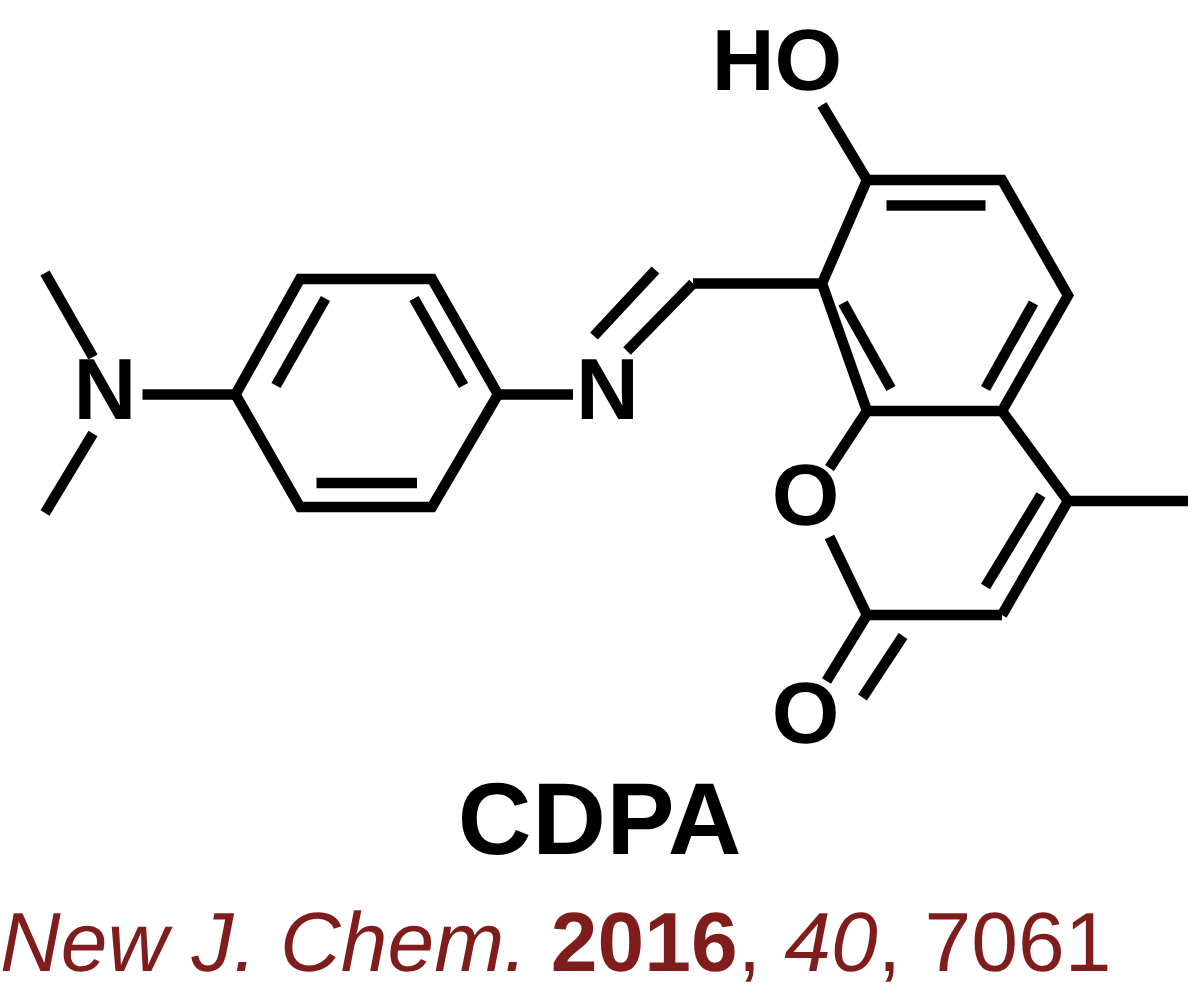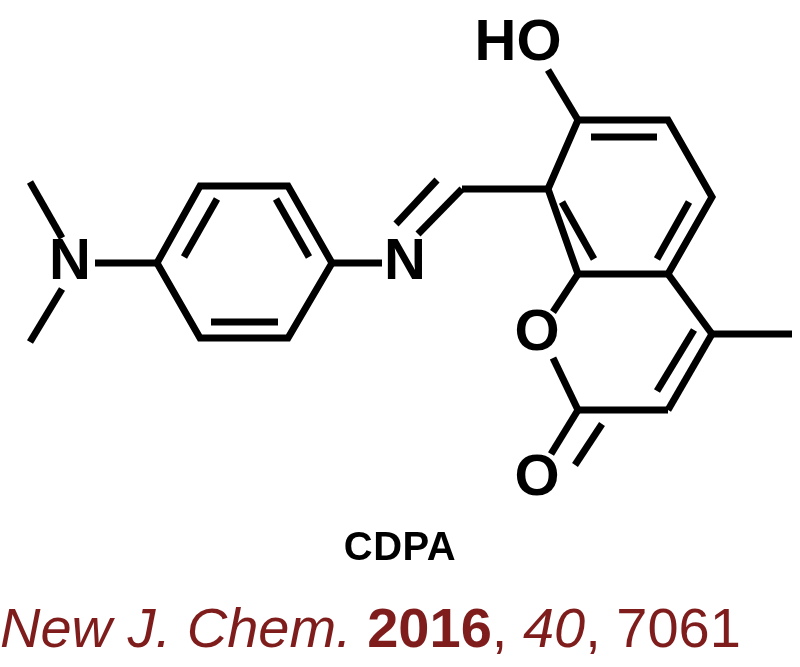--- a/index.html
+++ b/index.html
@@ -49,21 +49,21 @@
     dominant-baseline: middle;
   }
   .caption-name {
     position: absolute;
     left: 0;
     top: 505px;
     width: 800px;
     text-align: center;
     font-family: "Liberation Sans", sans-serif;
     font-weight: bold;
-    font-size: 40px;
+    font-size: 68px;
     letter-spacing: 0.5px;
     color: #000000;
     line-height: 58px;
   }
   .caption-citation {
     position: absolute;
     left: 0;
     top: 585px;
     width: 800px;
     font-family: "Liberation Sans", sans-serif;

